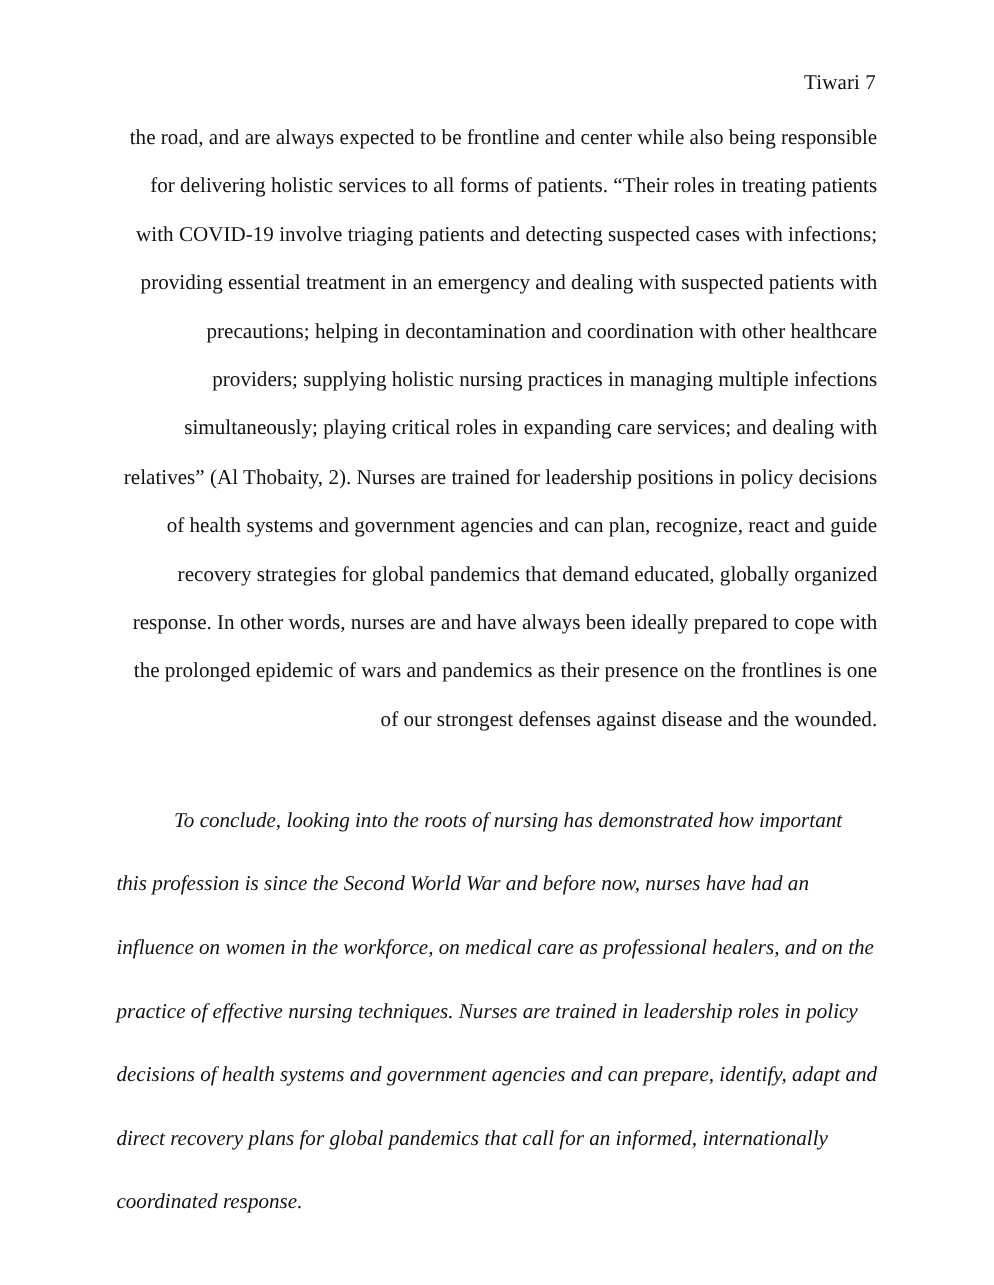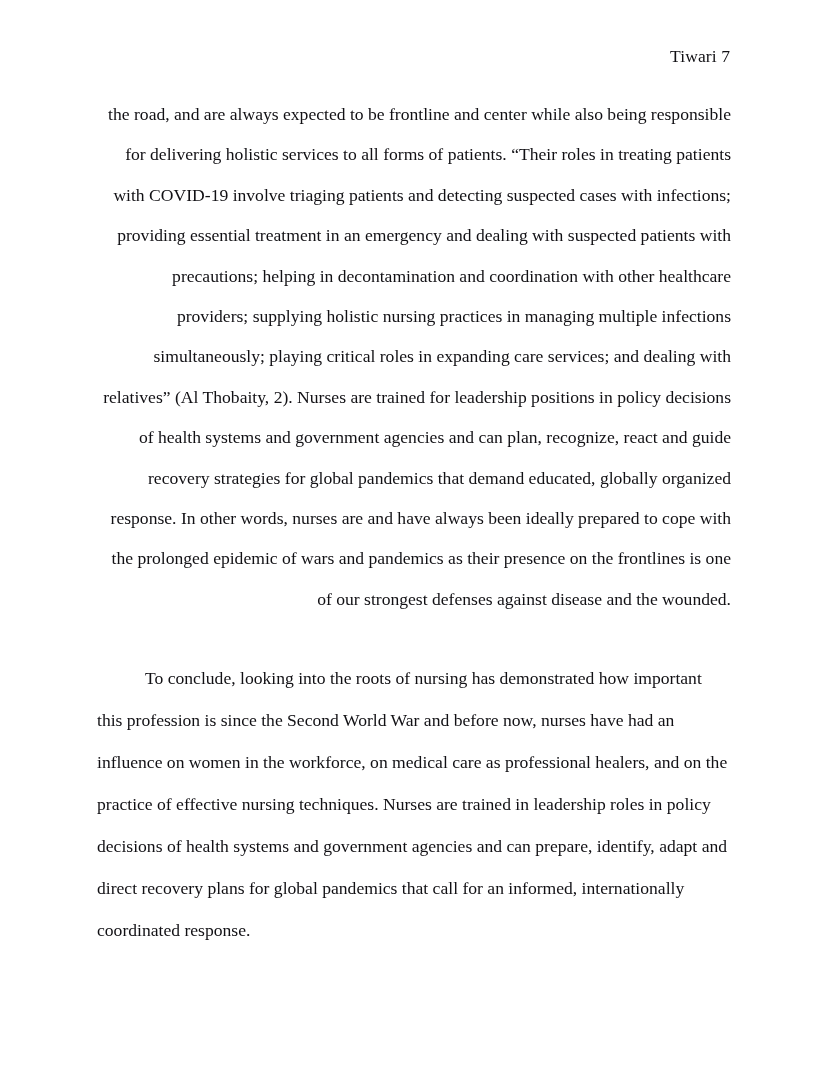--- a/index.html
+++ b/index.html
@@ -12,21 +12,21 @@
     width: 828px;
     height: 1071px;
     background: #ffffff;
     overflow: hidden;
     font-family: "Liberation Serif", "DejaVu Serif", serif;
     color: #111014;
   }
   
   .running-head {
     position: absolute;
-    top: 48px;
+    top: 60px;
     right: 98px;
     font-size: 17.5px;
     line-height: 1;
     letter-spacing: 0.1px;
     white-space: nowrap;
     text-align: right;
   }
   
   .body-text {
     position: absolute;
@@ -38,21 +38,22 @@
     margin: 0;
     font-size: 17.6px;
     text-align: left;
   }
   
   .para-loose {
     line-height: 40.4px;
     text-align: right;
   }
   .para-tight {
-    line-height: 42px;
+    line-height: 53px;
+    font-style: italic;
   }
   .para-indent {
     text-indent: 48px;
   }
   .spacer-line {
     height: 37.6px;
   }
 </style>
 </head>
 <body>

